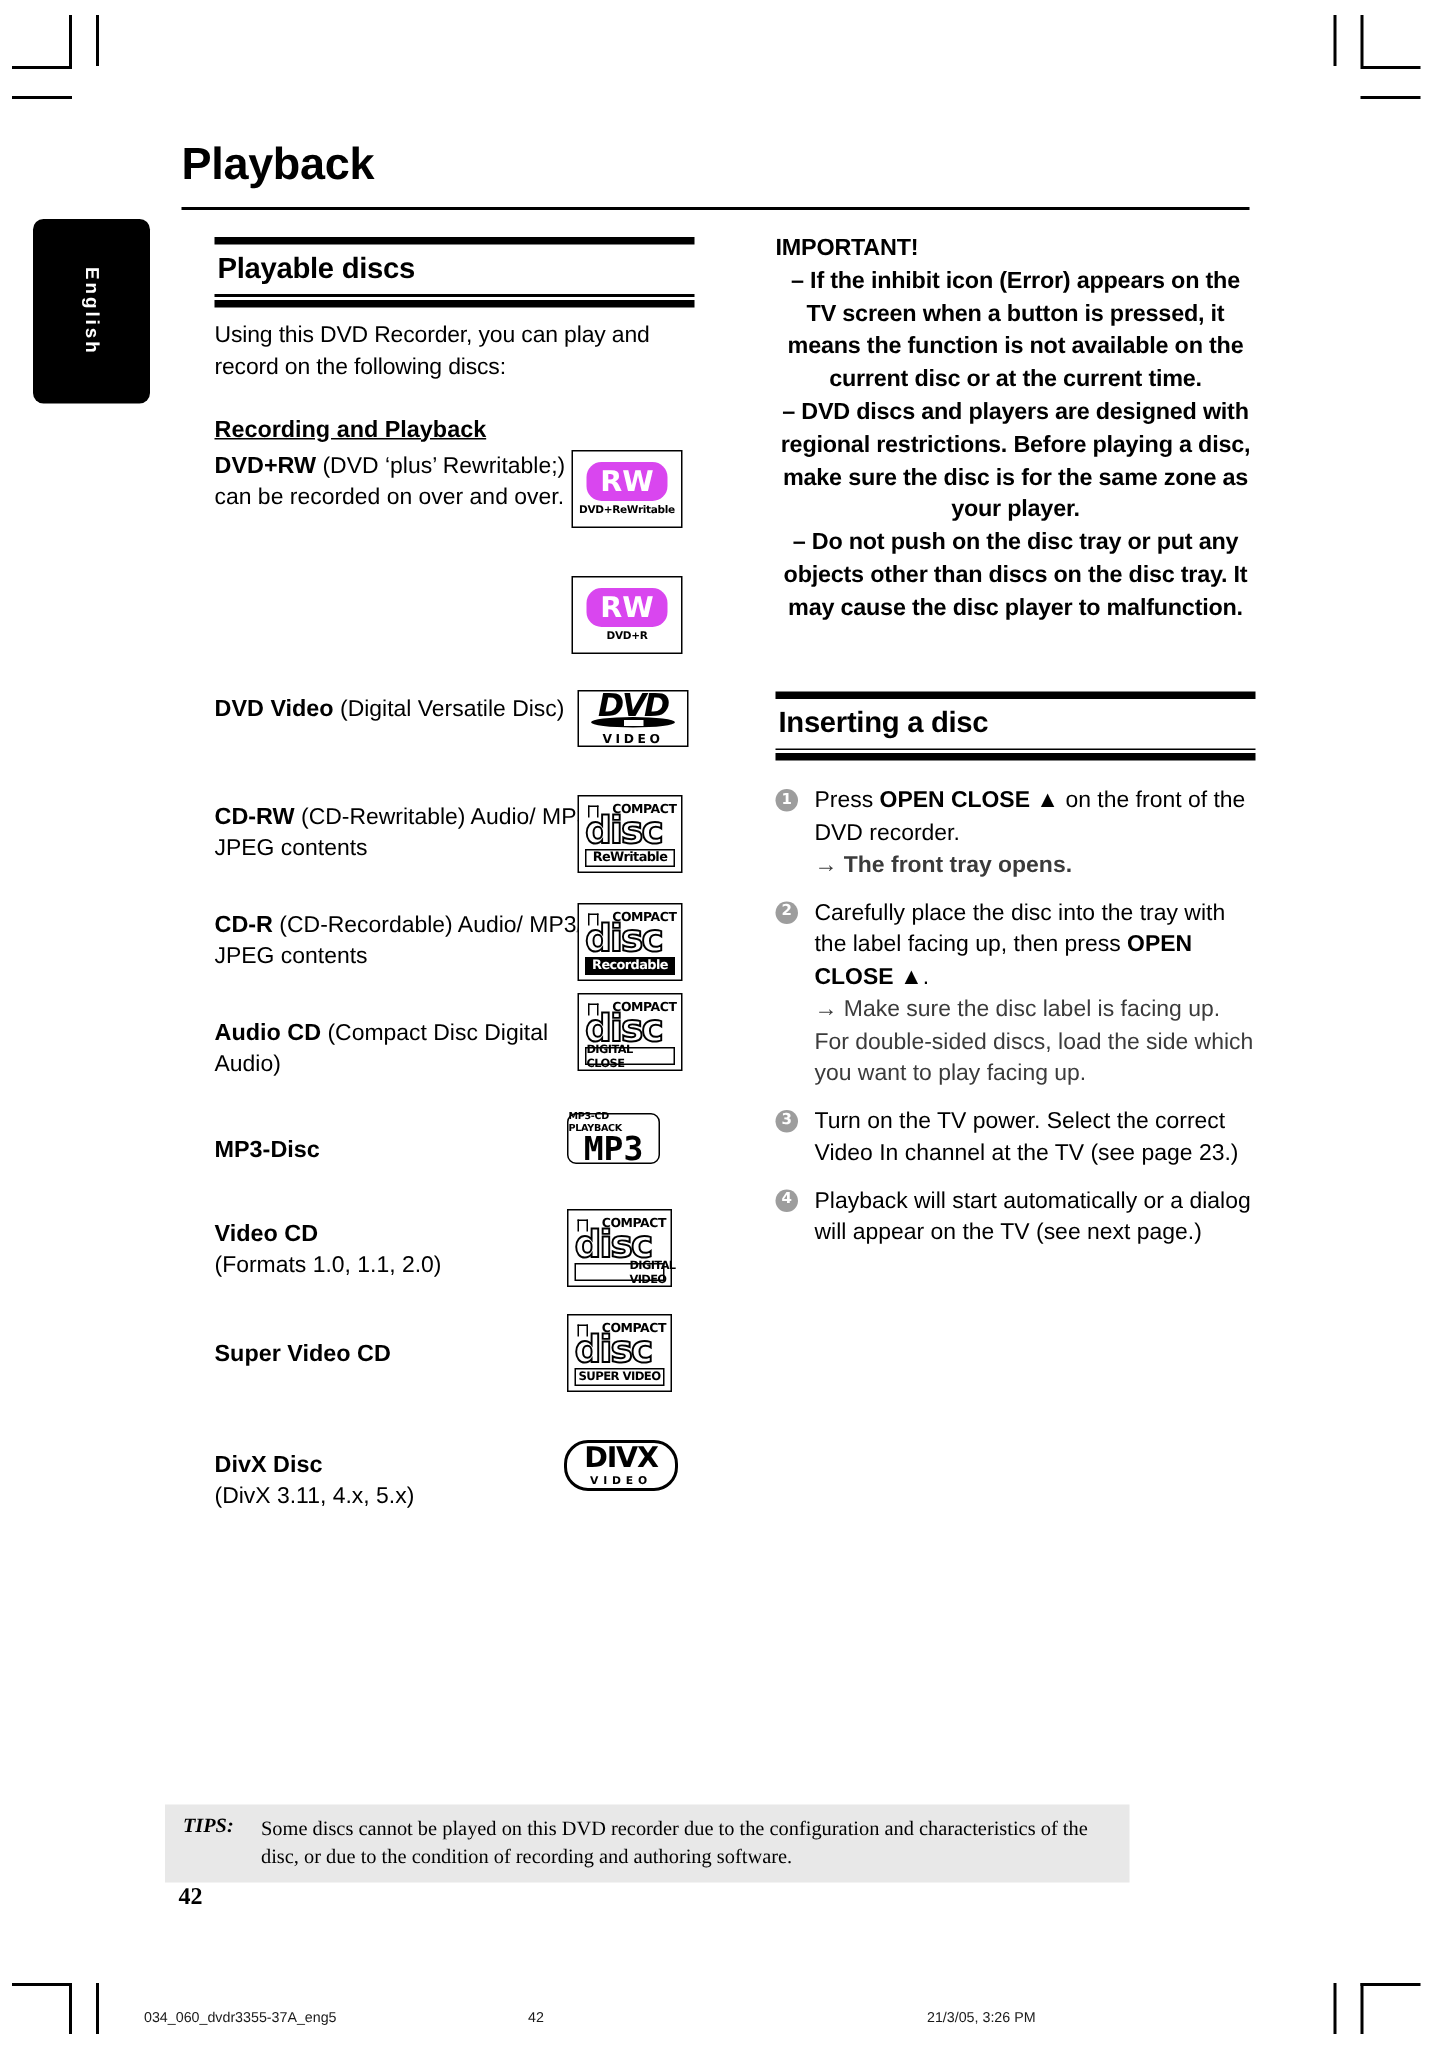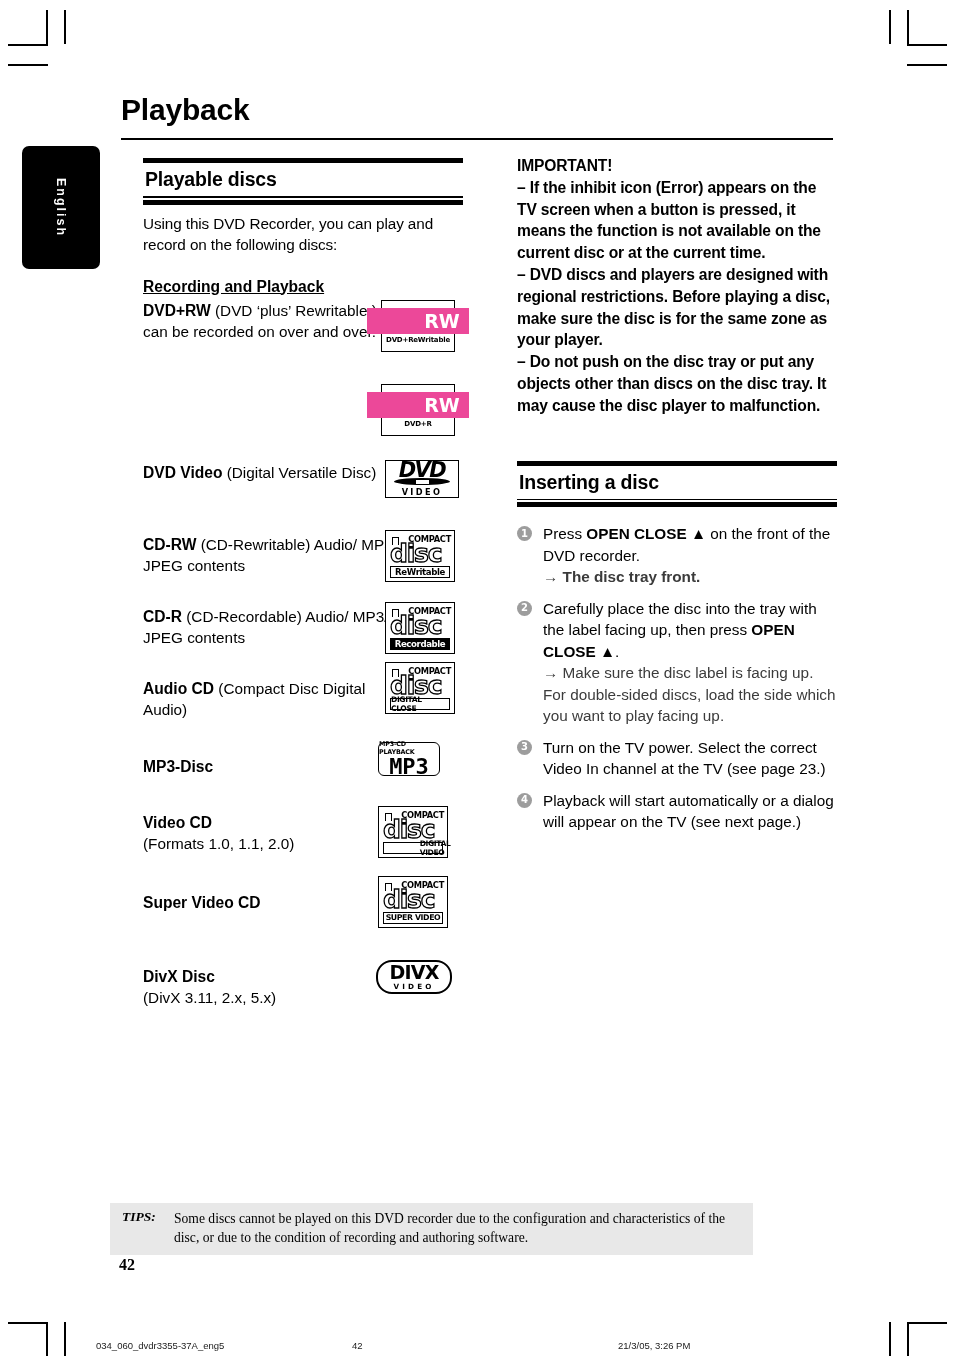--- a/index.html
+++ b/index.html
@@ -126,30 +126,29 @@
   .logo-inner {
     position: absolute;
     left: 0; top: 0; right: 0; bottom: 0;
     display: flex;
     flex-direction: column;
     align-items: center;
     justify-content: center;
   }
   
   .rw-badge {
-    background: #ec4899;
+    background: #d946ef;
     color: #fff;
-    border-radius: 0;
+    border-radius: 10px;
     font-weight: bold;
     font-family: "DejaVu Sans", sans-serif;
     letter-spacing: 0px;
     display: flex;
     align-items: center;
     justify-content: center;
-    padding-left: 48px;
   }
   .rw-caption {
     font-size: 7px;
     font-weight: bold;
     font-family: "DejaVu Sans", sans-serif;
     letter-spacing: -0.2px;
     margin-top: 2px;
     white-space: nowrap;
   }
   
@@ -268,21 +267,21 @@
   }
 
   
   #important {
     font-size: 15.6px;
     line-height: 21.8px;
     font-weight: bold;
     letter-spacing: -0.15px;
   }
   #important .imp-title { display: block; }
-  #important .imp-item { display: block; }
+  #important .imp-item { display: block; text-align: center; }
 
   
   .step {
     position: relative;
     padding-left: 26px;
     margin-bottom: 10px;
     font-size: 15.3px;
     line-height: 21.5px;
   }
   .step-num {
@@ -518,21 +517,21 @@
           <div class="cd-compact">COMPACT</div>
           <div class="cd-disc">disc</div>
           <div class="cd-bar" style="font-size:7.8px;">SUPER VIDEO</div>
         </div>
       </div>
     </div>
 
     <div class="disc-row" style="margin-top:18px;height:60px;">
       <div class="disc-text">
         <span class="disc-name">DivX Disc</span><br>
-        <span>(DivX  3.11, 2.x, 5.x)</span>
+        <span>(DivX  3.11, 4.x, 5.x)</span>
       </div>
       <div style="position:absolute;left:233px;top:-6px;width:76px;height:34px;">
         <div class="divx-box">
           <div class="divx-top">DIVX</div>
           <div class="divx-bot">VIDEO</div>
         </div>
       </div>
     </div>
 
   </div>
@@ -552,21 +551,21 @@
       <div class="rule-thin"></div>
       <div class="sec-gap2"></div>
       <div class="rule-thick"></div>
     </div>
 
     <div style="margin-top:16px;">
 
       <div class="step">
         <span class="step-num">1</span>
         <span>Press </span><b>OPEN CLOSE ▲</b><span> on the front of the DVD recorder.</span>
-        <span class="arrow-line arrow" style="color:#3b3b3b;">→ The disc tray front.</span>
+        <span class="arrow-line arrow" style="color:#3b3b3b;">→ The front tray opens.</span>
       </div>
 
       <div class="step">
         <span class="step-num">2</span>
         <span>Carefully place the disc into the tray with the label facing up, then press </span><b>OPEN CLOSE ▲</b><span>.</span>
         <span class="arrow-line" style="color:#3b3b3b;">→ Make sure the disc label is facing up. For double-sided discs, load the side which you want to play facing up.</span>
       </div>
 
       <div class="step">
         <span class="step-num">3</span>

